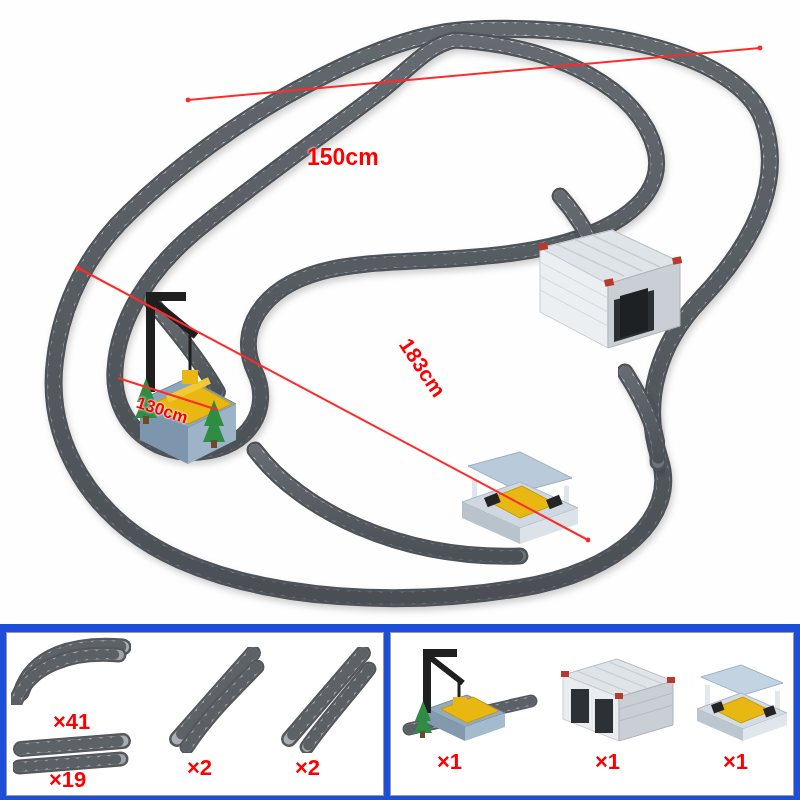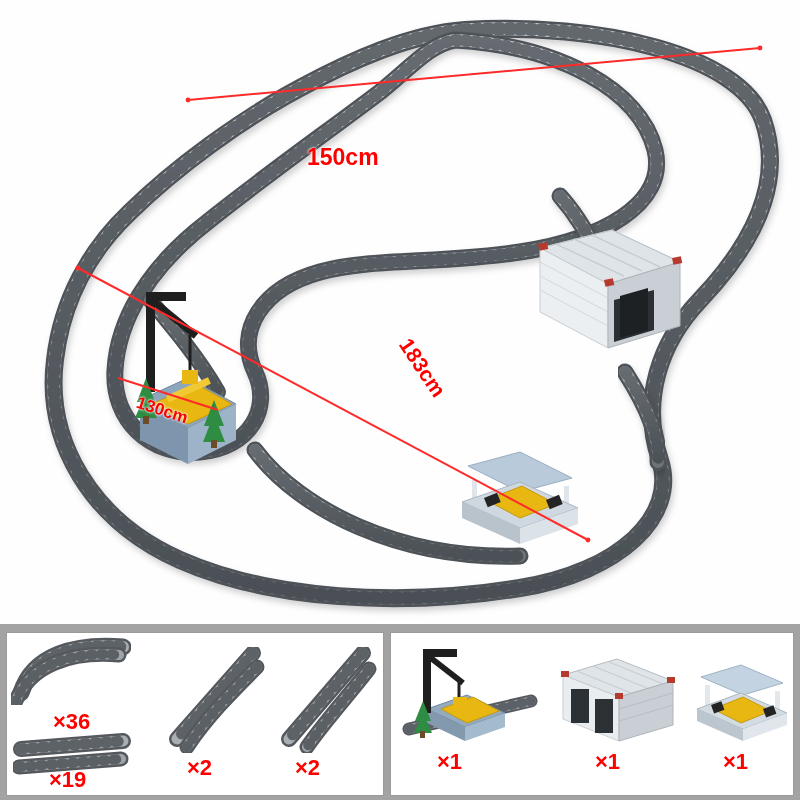--- a/index.html
+++ b/index.html
@@ -10,21 +10,21 @@
   body {
     width: 800px;
     height: 800px;
     font-family: "Liberation Sans", sans-serif;
     overflow: hidden;
   }
   #page {
     position: relative;
     width: 800px;
     height: 800px;
-    background: #a3a3a3;
+    background: #1d4ed8;
   }
 
   
   #photo-area {
     position: absolute;
     left: 0;
     top: 0;
     width: 800px;
     height: 624px;
     background: #fefefe;
@@ -320,21 +320,21 @@
       <svg class="part-svg" style="left:4px; top:4px;" width="120" height="68">
         <g>
           <path d="M 10,56 C 22,18 64,6 112,10" fill="none" stroke="#55595e" stroke-width="17" stroke-linecap="round"></path>
           <path d="M 10,56 C 22,18 64,6 112,10" fill="none" stroke="#a8aeb3" stroke-width="12" stroke-linecap="round"></path>
           <path d="M 10,56 C 22,18 64,6 112,10" fill="none" stroke="#4a4f54" stroke-width="12" stroke-dasharray="3 7.5" stroke-linecap="round" opacity="0.8"></path>
           <path d="M 4,66 C 18,28 60,14 108,18" fill="none" stroke="#55595e" stroke-width="15" stroke-linecap="round"></path>
           <path d="M 4,66 C 18,28 60,14 108,18" fill="none" stroke="#9ea4a9" stroke-width="10" stroke-linecap="round"></path>
           <path d="M 4,66 C 18,28 60,14 108,18" fill="none" stroke="#4a4f54" stroke-width="10" stroke-dasharray="3 7.5" stroke-linecap="round" opacity="0.8"></path>
         </g>
       </svg>
-      <div class="qty" style="left:46px; top:76px;">×36</div>
+      <div class="qty" style="left:46px; top:76px;">×41</div>
 
       <svg class="part-svg" style="left:6px; top:100px;" width="120" height="46">
         <g>
           <path d="M 8,16 L 110,8" fill="none" stroke="#55595e" stroke-width="16" stroke-linecap="round"></path>
           <path d="M 8,16 L 110,8" fill="none" stroke="#a8aeb3" stroke-width="11" stroke-linecap="round"></path>
           <path d="M 8,16 L 110,8" fill="none" stroke="#4a4f54" stroke-width="11" stroke-dasharray="3 7.5" stroke-linecap="round" opacity="0.8"></path>
           <path d="M 6,34 L 108,26" fill="none" stroke="#55595e" stroke-width="15" stroke-linecap="round"></path>
           <path d="M 6,34 L 108,26" fill="none" stroke="#9ea4a9" stroke-width="10" stroke-linecap="round"></path>
           <path d="M 6,34 L 108,26" fill="none" stroke="#4a4f54" stroke-width="10" stroke-dasharray="3 7.5" stroke-linecap="round" opacity="0.8"></path>
         </g>

